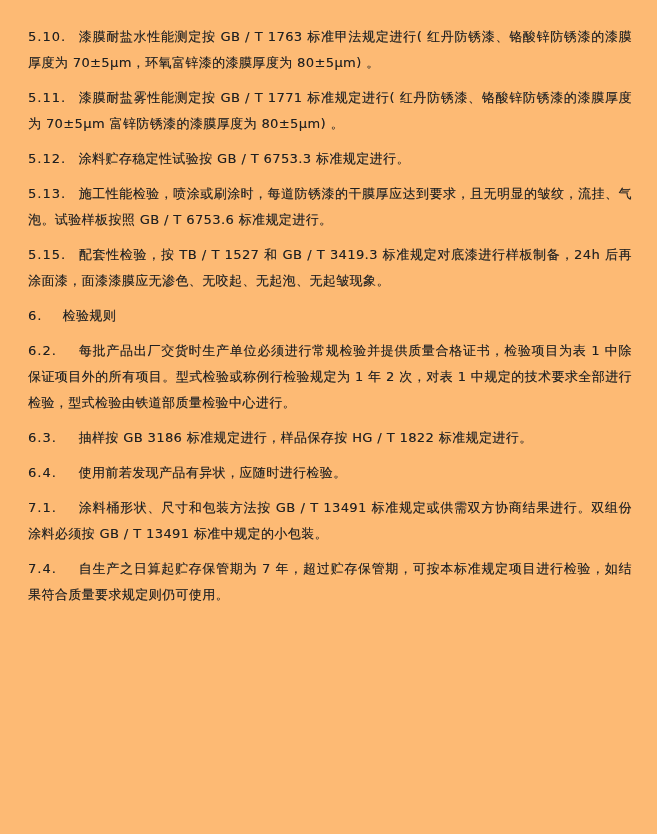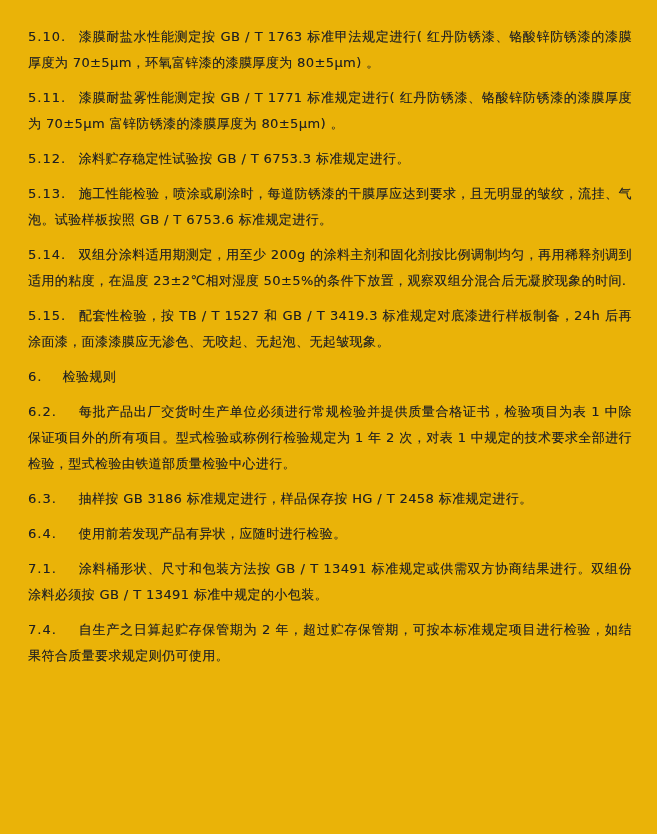--- a/index.html
+++ b/index.html
@@ -5,21 +5,21 @@
   html, body {
     margin: 0;
     padding: 0;
     background: #ffffff;
   }
   .page {
     position: relative;
     width: 657px;
     height: 834px;
     box-sizing: border-box;
-    background: #eab308;
+    background: #fdba74;
     padding: 24px 25px 10px 28px;
     overflow: hidden;
     font-family: "DejaVu Sans", sans-serif;
     font-size: 13px;
     color: #1f1f1f;
     text-shadow: 0.2px 0.2px 0.45px rgba(60,60,60,0.55);
   }
   .para {
     margin: 0 0 9px 0;
     line-height: 26px;
@@ -54,57 +54,53 @@
   <p class="para">
     <span class="num">5.12.</span>
     <span class="txt">涂料贮存稳定性试验按 GB / T 6753.3 标准规定进行。</span>
   </p>
 
   <p class="para">
     <span class="num">5.13.</span>
     <span class="txt">施工性能检验，喷涂或刷涂时，每道防锈漆的干膜厚应达到要求，且无明显的皱纹，流挂、气泡。试验样板按照 GB / T 6753.6 标准规定进行。</span>
   </p>
 
-  <p class="para">
-    <span class="num">5.14.</span>
-    <span class="txt">双组分涂料适用期测定，用至少 200g 的涂料主剂和固化剂按比例调制均匀，再用稀释剂调到适用的粘度，在温度 23±2℃相对湿度 50±5%的条件下放置，观察双组分混合后无凝胶现象的时间.</span>
-  </p>
 
   <p class="para">
     <span class="num">5.15.</span>
     <span class="txt">配套性检验，按 TB / T 1527 和 GB / T 3419.3 标准规定对底漆进行样板制备，24h 后再涂面漆，面漆漆膜应无渗色、无咬起、无起泡、无起皱现象。</span>
   </p>
 
   <p class="para heading">
     <span class="num">6.</span>
     <span class="txt">检验规则</span>
   </p>
 
 
   <p class="para">
     <span class="num">6.2.</span>
     <span class="txt">每批产品出厂交货时生产单位必须进行常规检验并提供质量合格证书，检验项目为表 1 中除保证项目外的所有项目。型式检验或称例行检验规定为 1 年 2 次，对表 1 中规定的技术要求全部进行检验，型式检验由铁道部质量检验中心进行。</span>
   </p>
 
   <p class="para">
     <span class="num">6.3.</span>
-    <span class="txt">抽样按 GB 3186 标准规定进行，样品保存按 HG / T 2458 标准规定进行。</span>
+    <span class="txt">抽样按 GB 3186 标准规定进行，样品保存按 HG / T 1822 标准规定进行。</span>
   </p>
 
   <p class="para">
     <span class="num">6.4.</span>
     <span class="txt">使用前若发现产品有异状，应随时进行检验。</span>
   </p>
 
 
   <p class="para">
     <span class="num">7.1.</span>
     <span class="txt">涂料桶形状、尺寸和包装方法按 GB / T 13491 标准规定或供需双方协商结果进行。双组份涂料必须按 GB / T 13491 标准中规定的小包装。</span>
   </p>
 
 
 
   <p class="para">
     <span class="num">7.4.</span>
-    <span class="txt">自生产之日算起贮存保管期为 2 年，超过贮存保管期，可按本标准规定项目进行检验，如结果符合质量要求规定则仍可使用。</span>
+    <span class="txt">自生产之日算起贮存保管期为 7 年，超过贮存保管期，可按本标准规定项目进行检验，如结果符合质量要求规定则仍可使用。</span>
   </p>
 
 </div>
 
 </body></html>

